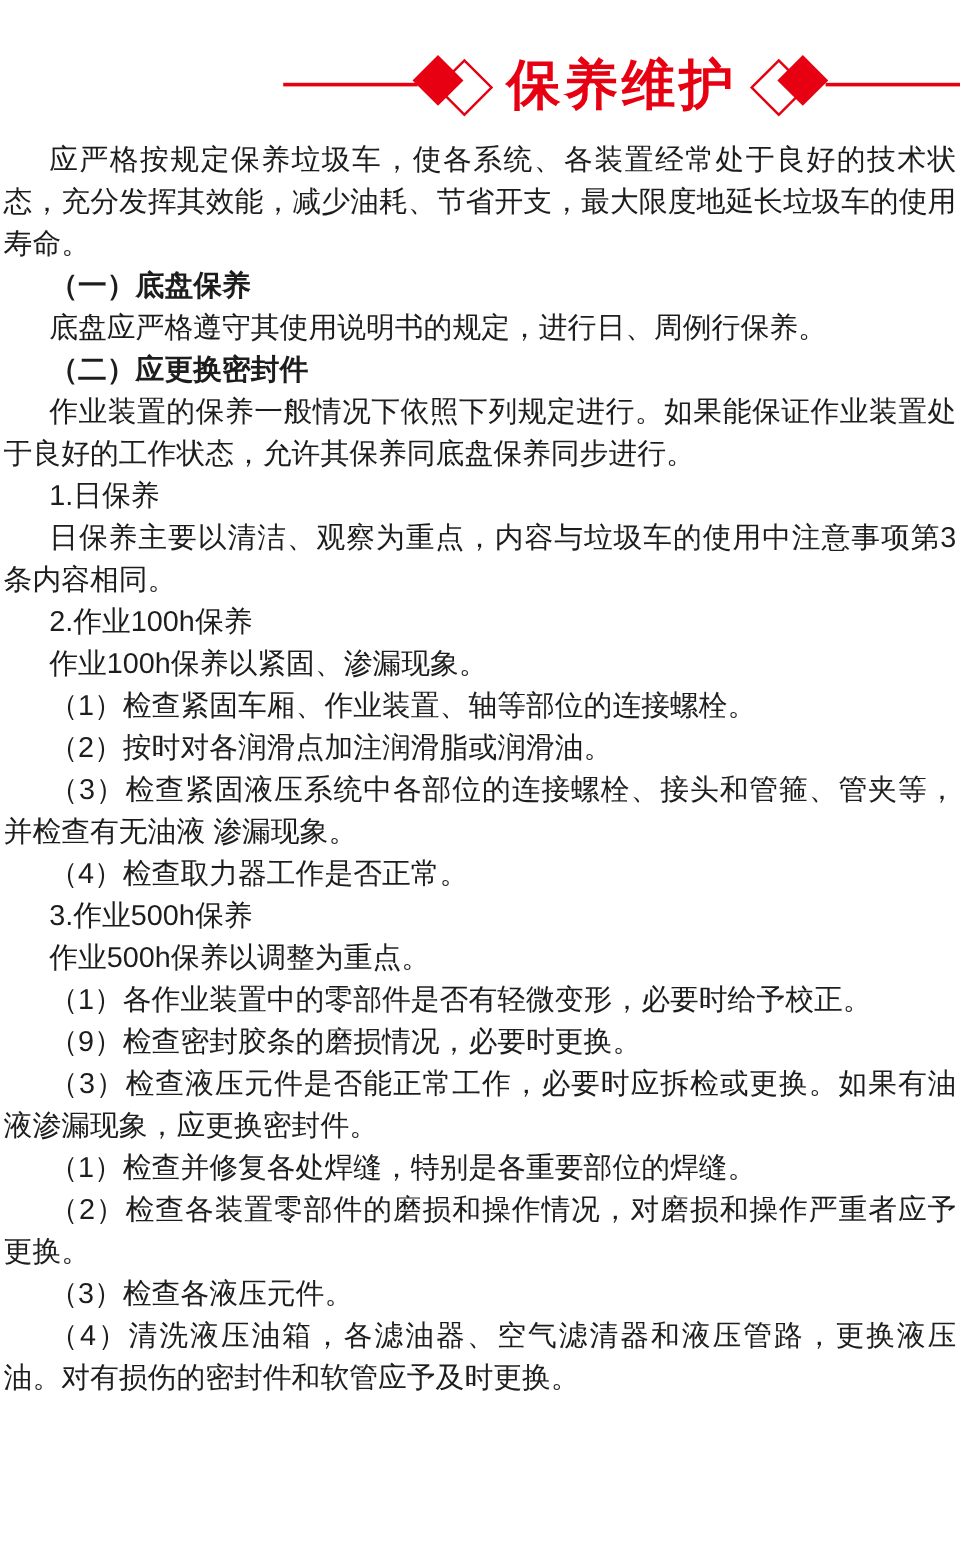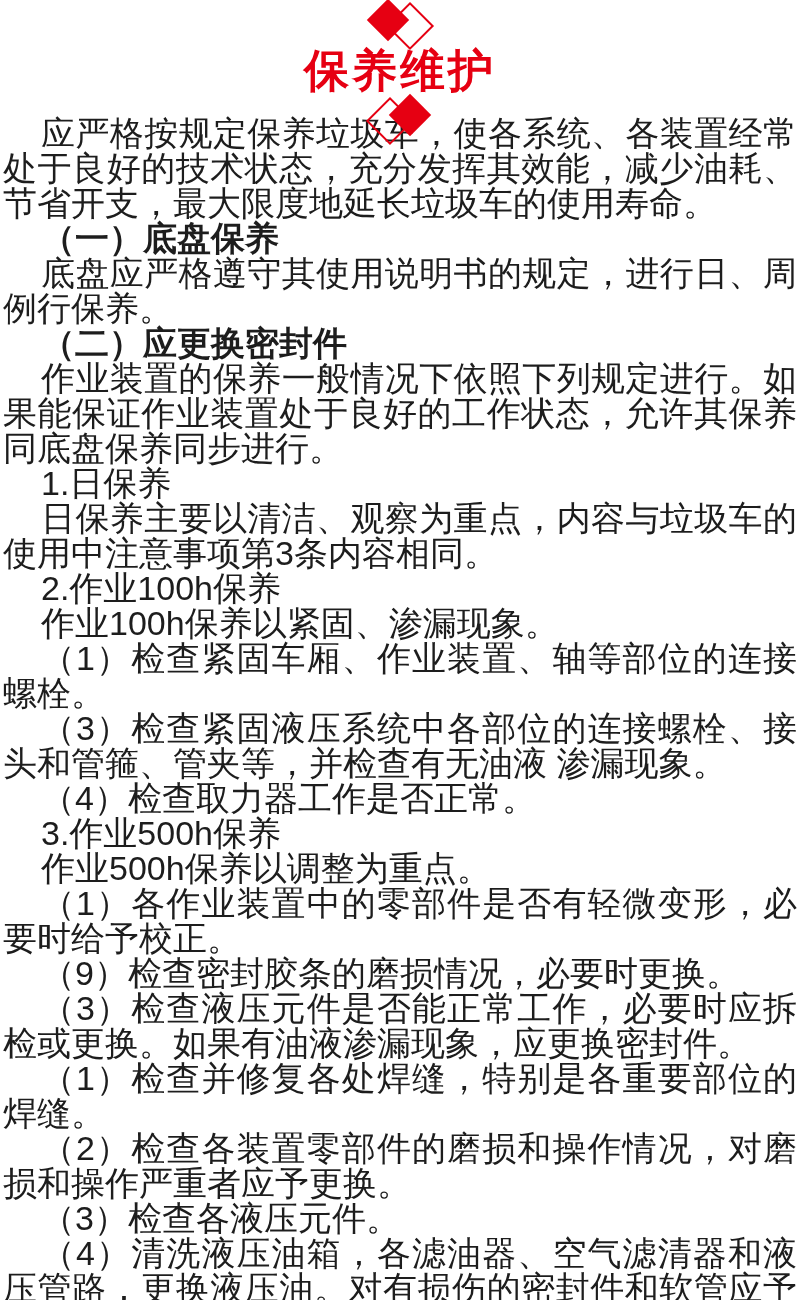--- a/index.html
+++ b/index.html
@@ -13,22 +13,21 @@
     overflow: hidden;
   }
 
   
   .header {
     height: 110px;
     box-sizing: border-box;
     padding-top: 30px;
     display: flex;
     align-items: center;
-    justify-content: center;
-    flex-direction: column;
+    justify-content: flex-end;
   }
   .rule {
     height: 3px;
     width: 112px;
     background: var(--accent);
   }
   .dpair {
     position: relative;
     width: 58px;
     height: 50px;
@@ -57,21 +56,21 @@
     white-space: nowrap;
   }
 
   
   .doc {
     padding: 0 3px;
     margin-top: 6px;
   }
   .doc p {
     margin: 0;
-    font-size: 34px;
+    font-size: 24px;
     line-height: 35px;
     text-indent: 38px;
     text-align: justify;
     word-break: break-all;
     overflow-wrap: anywhere;
   }
   .doc p.heading { font-weight: bold; }
 </style>
 </head>
 <body style="background: rgb(255, 255, 255);">
@@ -94,20 +93,21 @@
     <p class="body">应严格按规定保养垃圾车，使各系统、各装置经常处于良好的技术状态，充分发挥其效能，减少油耗、节省开支，最大限度地延长垃圾车的使用寿命。</p>
     <p class="heading">（一）底盘保养</p>
     <p class="body">底盘应严格遵守其使用说明书的规定，进行日、周例行保养。</p>
     <p class="heading">（二）应更换密封件</p>
     <p class="body">作业装置的保养一般情况下依照下列规定进行。如果能保证作业装置处于良好的工作状态，允许其保养同底盘保养同步进行。</p>
     <p class="body">1.日保养</p>
     <p class="body">日保养主要以清洁、观察为重点，内容与垃圾车的使用中注意事项第3条内容相同。</p>
     <p class="body">2.作业100h保养</p>
     <p class="body">作业100h保养以紧固、渗漏现象。</p>
     <p class="body">（1）检查紧固车厢、作业装置、轴等部位的连接螺栓。</p>
+    <p class="body">（2）按时对各润滑点加注润滑脂或润滑油。</p>
     <p class="body">（3）检查紧固液压系统中各部位的连接螺栓、接头和管箍、管夹等，并检查有无油液 渗漏现象。</p>
     <p class="body">（4）检查取力器工作是否正常。</p>
     <p class="body">3.作业500h保养</p>
     <p class="body">作业500h保养以调整为重点。</p>
     <p class="body">（1）各作业装置中的零部件是否有轻微变形，必要时给予校正。</p>
     <p class="body">（9）检查密封胶条的磨损情况，必要时更换。</p>
     <p class="body">（3）检查液压元件是否能正常工作，必要时应拆检或更换。如果有油液渗漏现象，应更换密封件。</p>
     <p class="body">（1）检查并修复各处焊缝，特别是各重要部位的焊缝。</p>
     <p class="body">（2）检查各装置零部件的磨损和操作情况，对磨损和操作严重者应予更换。</p>
     <p class="body">（3）检查各液压元件。</p>

